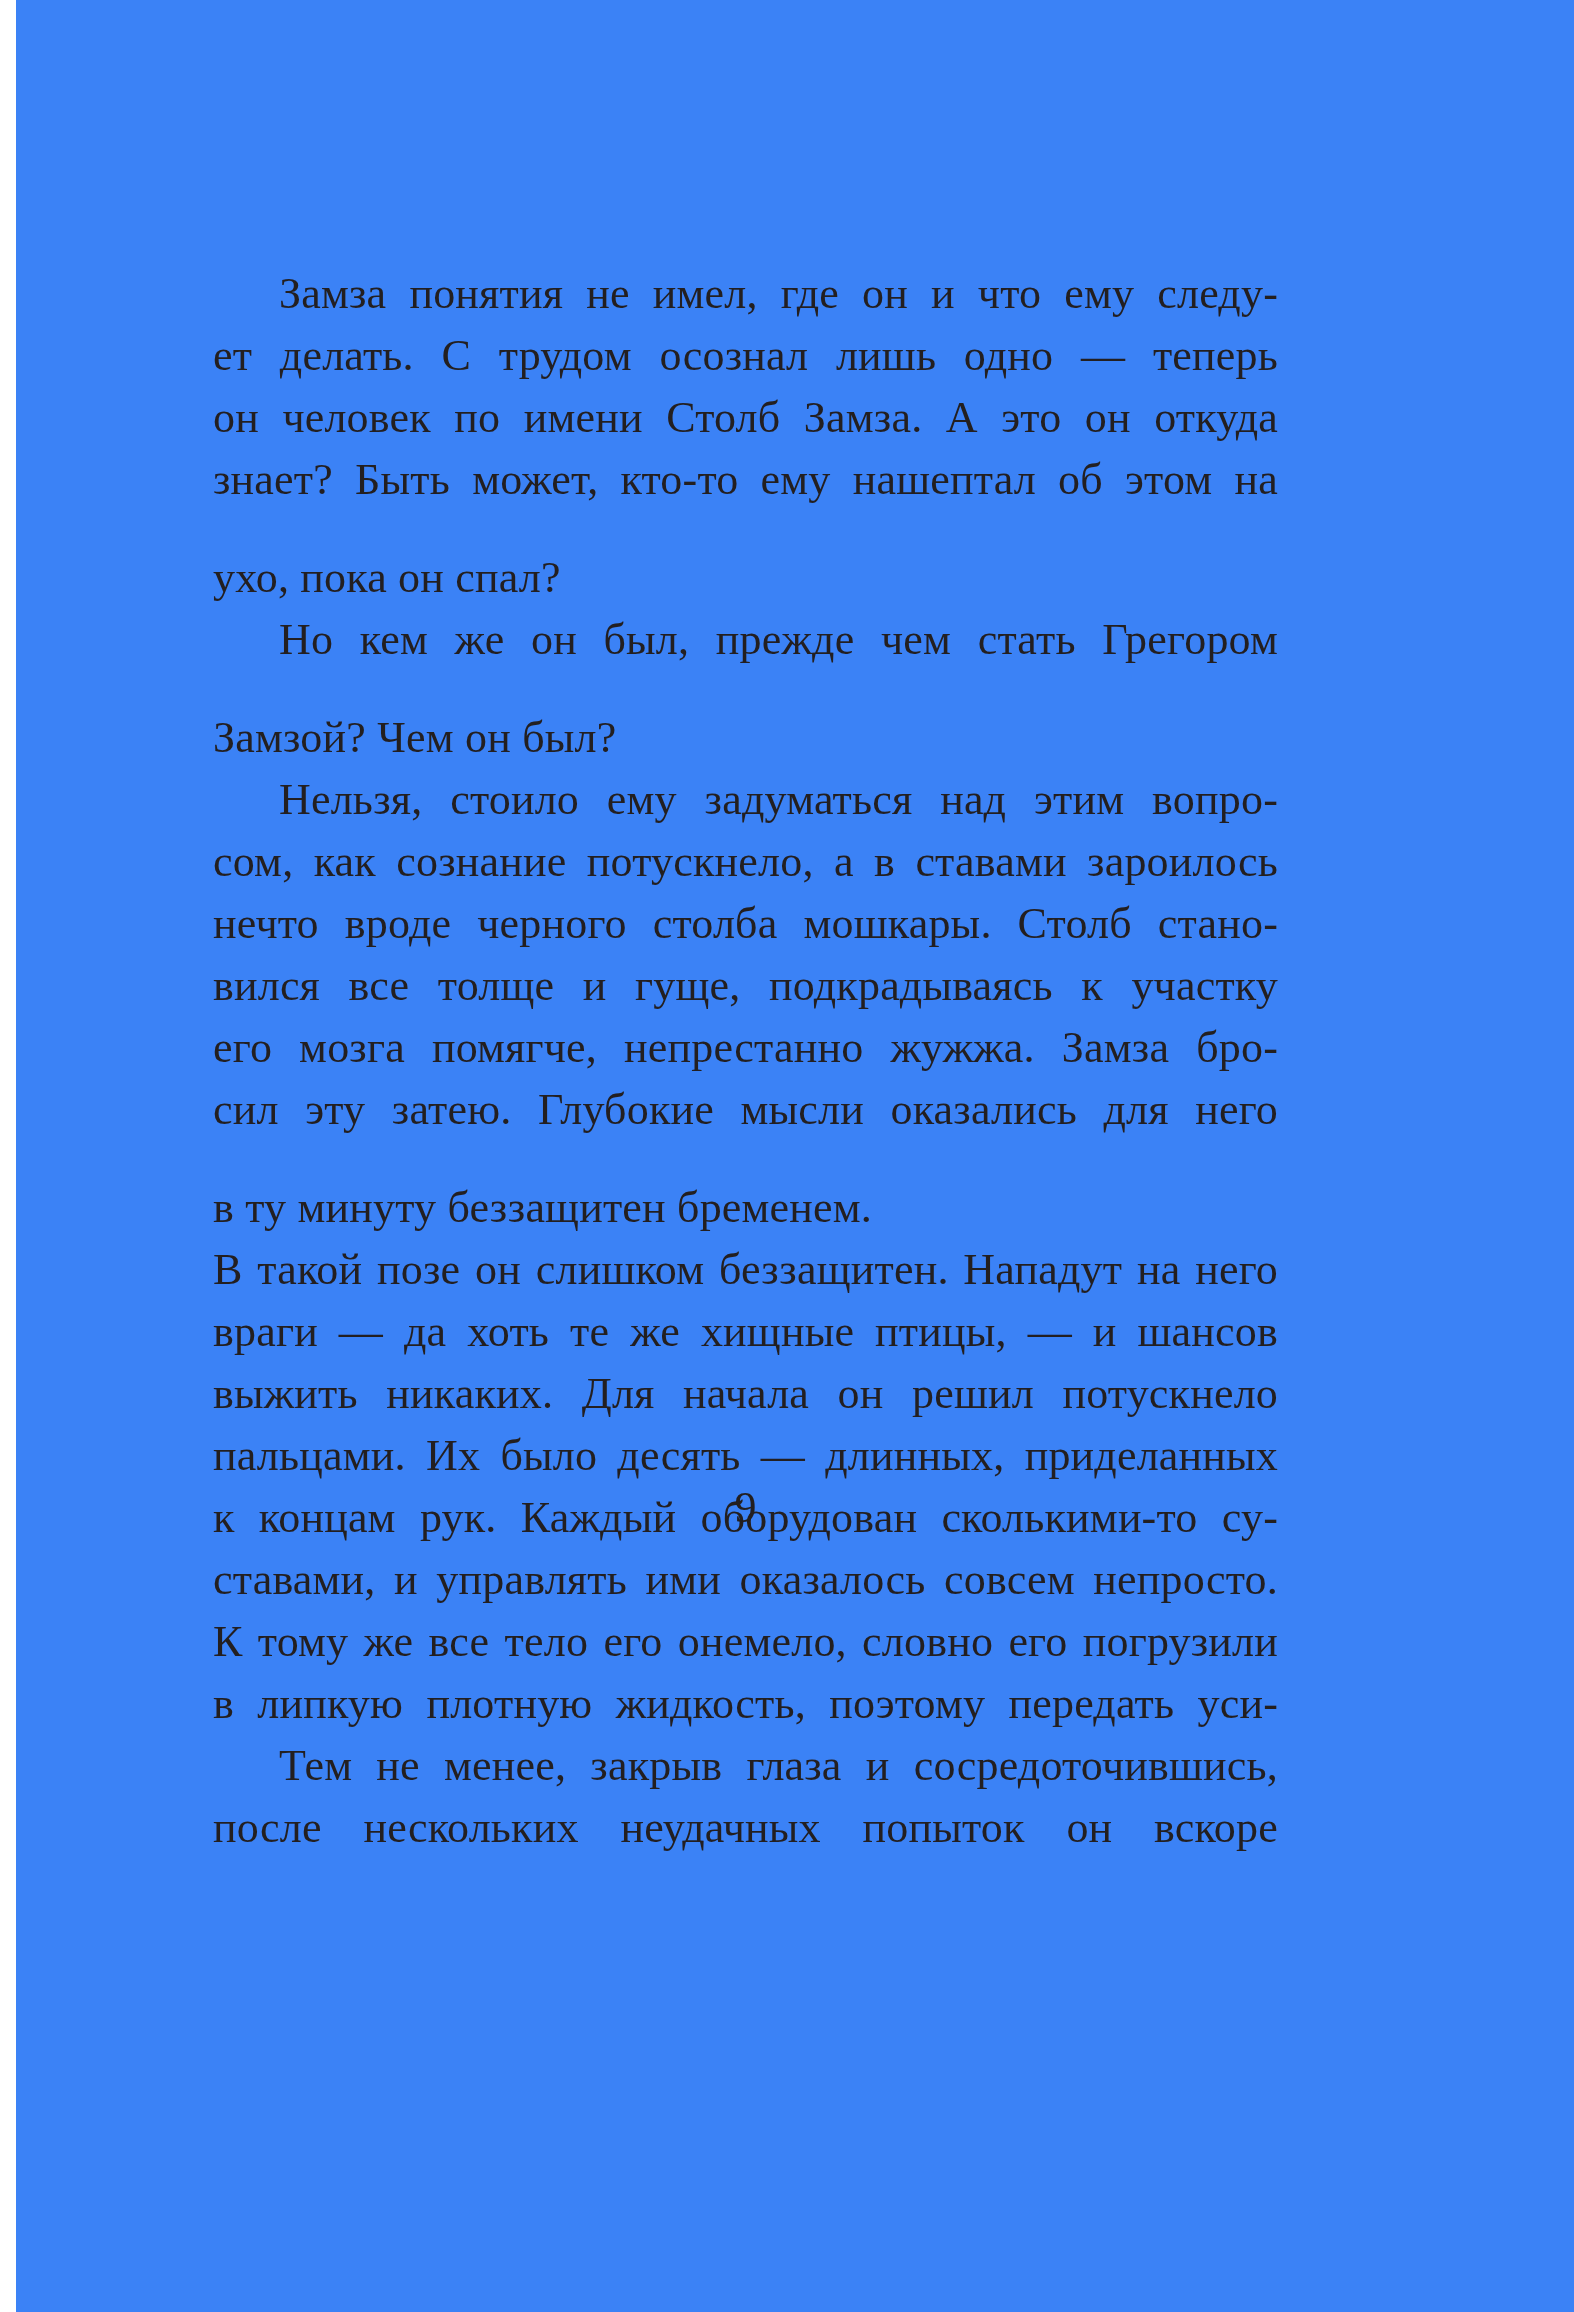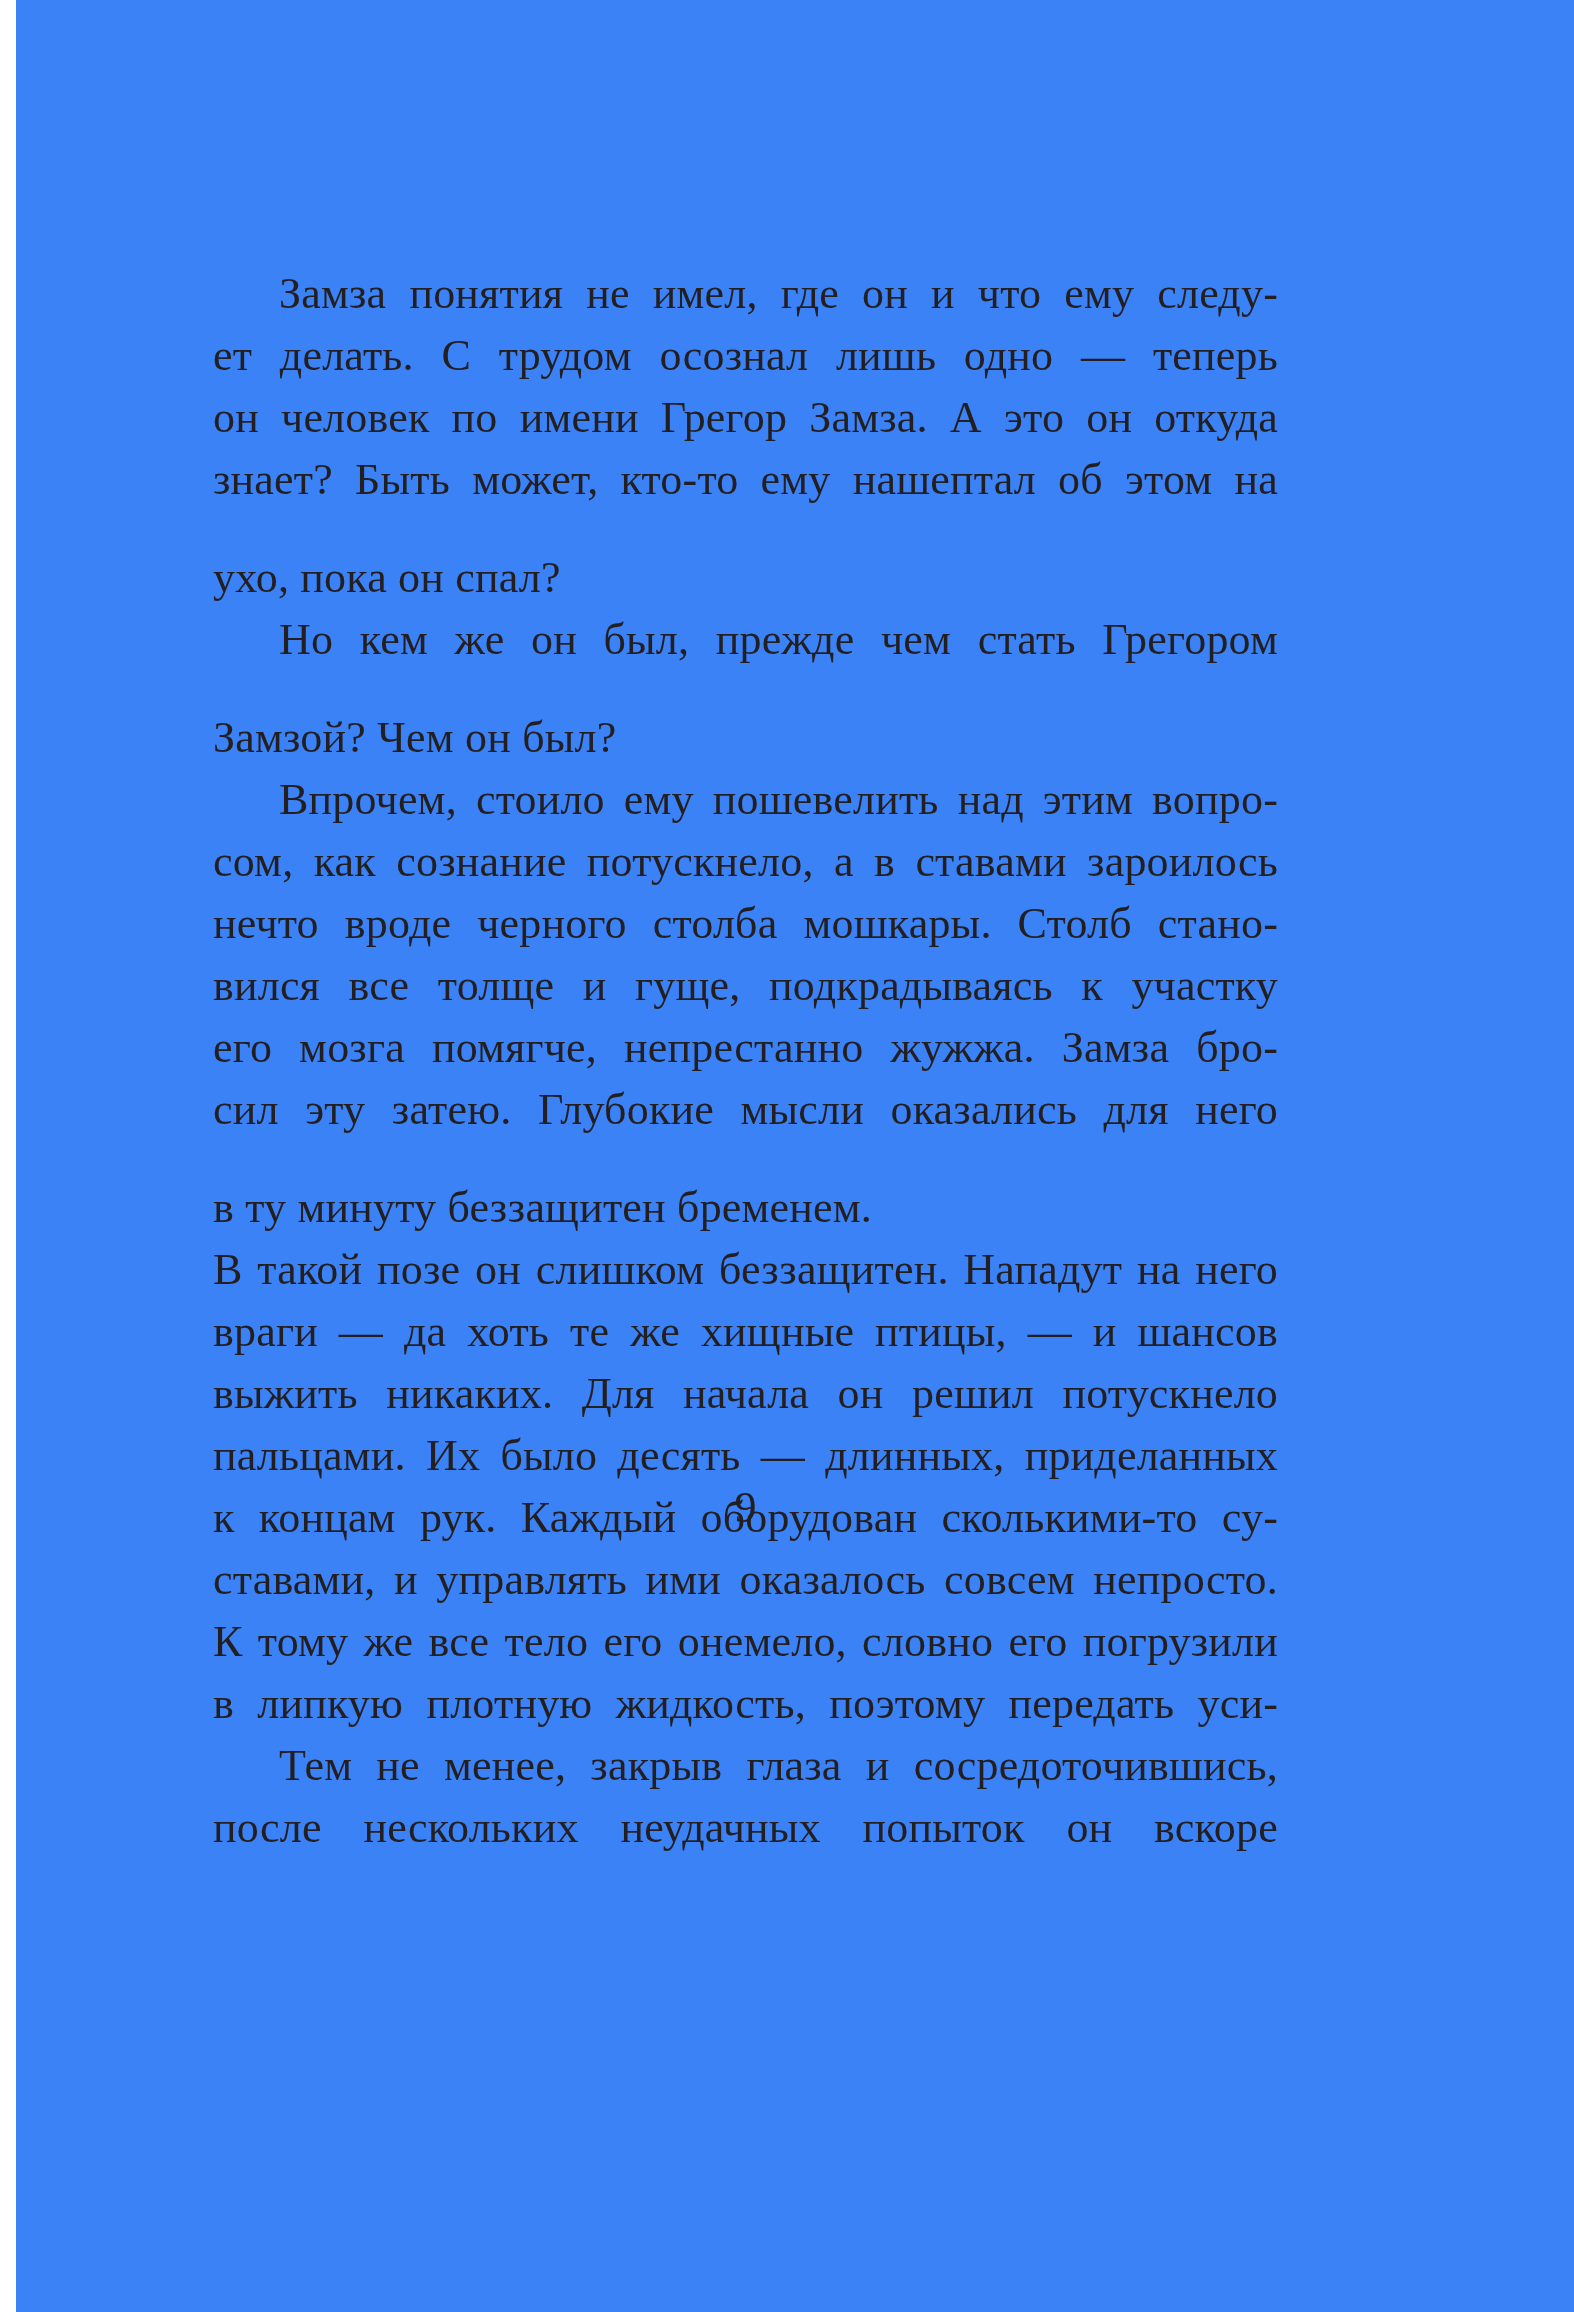--- a/index.html
+++ b/index.html
@@ -60,32 +60,32 @@
   </style>
 </head>
 <body>
 
 <div class="page">
   <div class="text-block">
 
     <div>
       <span class="line indent">Замза понятия не имел, где он и что ему следу-</span>
       <span class="line">ет делать. С трудом осознал лишь одно — теперь</span>
-      <span class="line">он человек по имени Грегор Замза. А это он откуда</span>
+      <span class="line">он человек по имени Столб Замза. А это он откуда</span>
       <span class="line">знает? Быть может, кто-то ему нашептал об этом на</span>
       <span class="line last">ухо, пока он спал?</span>
     </div>
 
     <div>
       <span class="line indent">Но кем же он был, прежде чем стать Грегором</span>
       <span class="line last">Замзой? Чем он был?</span>
     </div>
 
     <div>
-      <span class="line indent">Впрочем, стоило ему пошевелить над этим вопро-</span>
+      <span class="line indent">Нельзя, стоило ему задуматься над этим вопро-</span>
       <span class="line">сом, как сознание потускнело, а в ставами зароилось</span>
       <span class="line">нечто вроде черного столба мошкары. Столб стано-</span>
       <span class="line">вился все толще и гуще, подкрадываясь к участку</span>
       <span class="line">его мозга помягче, непрестанно жужжа. Замза бро-</span>
       <span class="line">сил эту затею. Глубокие мысли оказались для него</span>
       <span class="line last">в ту минуту беззащитен бременем.</span>
     </div>
 
     <div>
       <span class="line">В такой позе он слишком беззащитен. Нападут на него</span>

